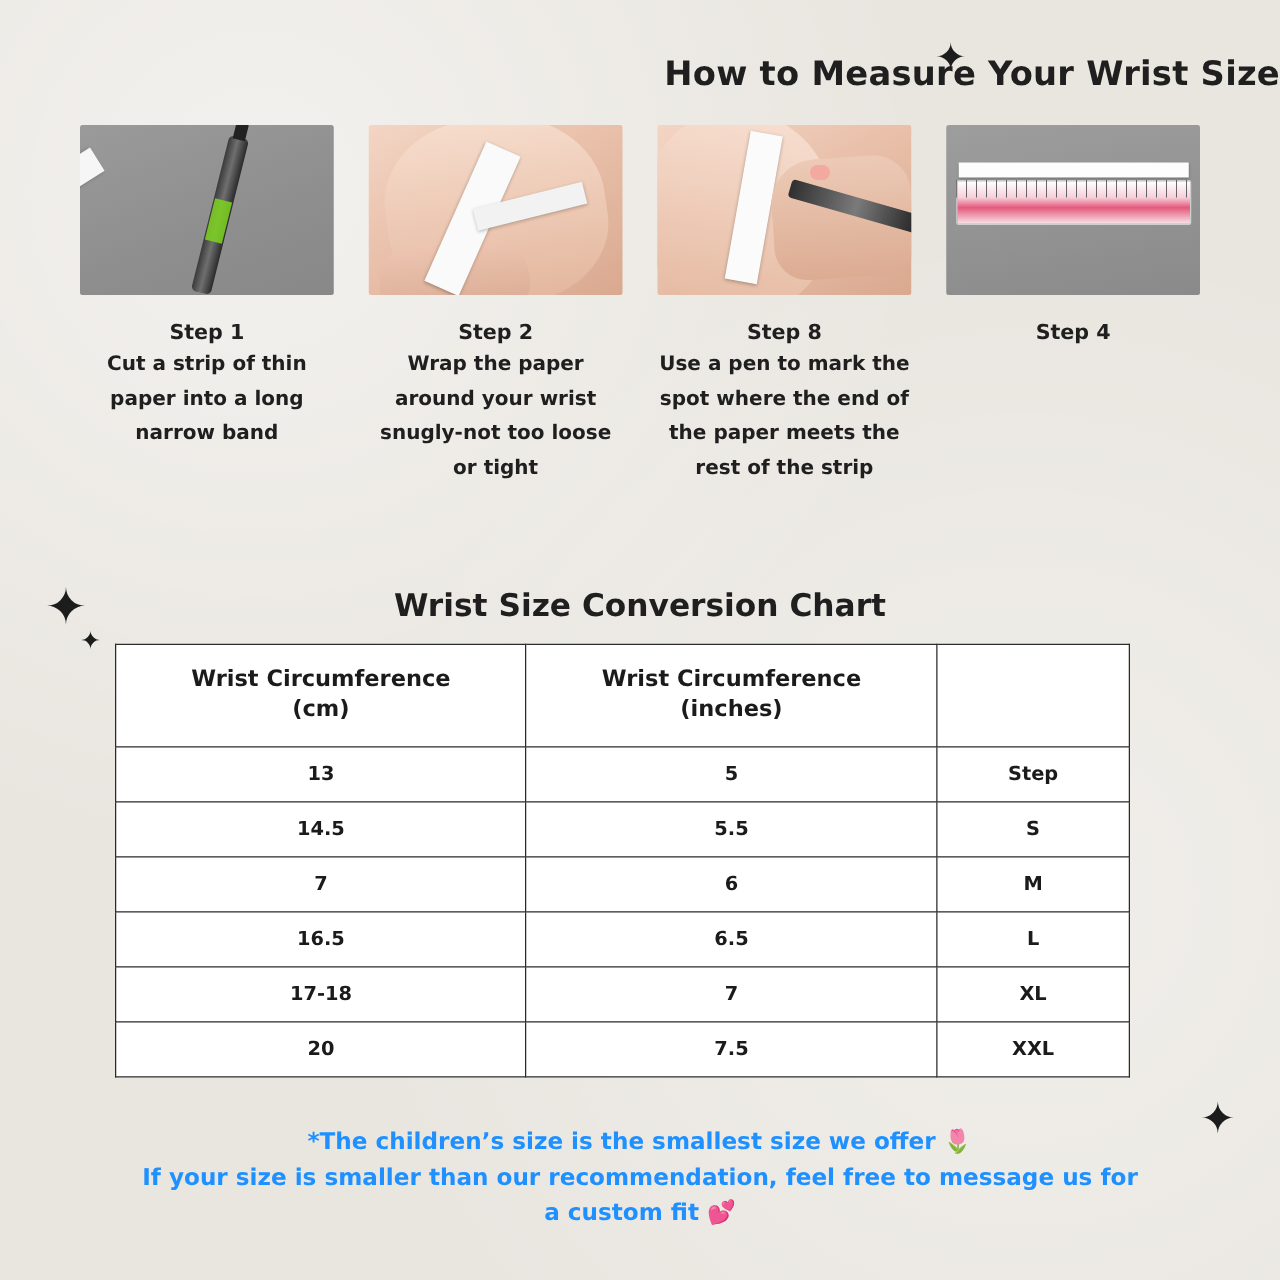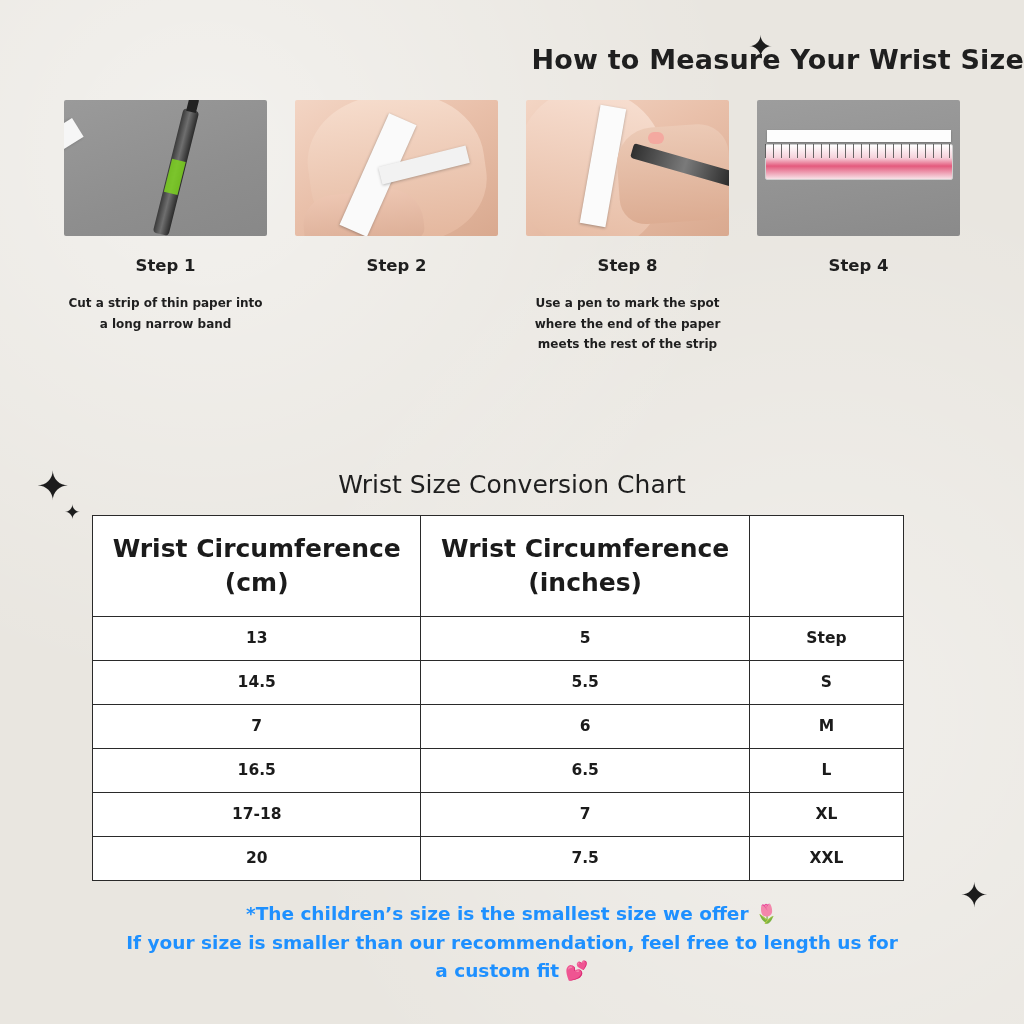--- a/index.html
+++ b/index.html
@@ -41,21 +41,21 @@
     font-size: 27px;
     font-weight: bold;
     letter-spacing: .2px;
     color: #1f1f1f;
   }
   .section-title {
     position: absolute;
     top: 470px; left: 0; width: 1024px;
     text-align: center;
     font-size: 25px;
-    font-weight: normal;
+    font-weight: bold;
     color: #1f1f1f;
   }
 
   
   .steps {
     position: absolute;
     top: 100px; left: 0; width: 1024px;
     display: flex;
     justify-content: center;
     gap: 28px;
@@ -69,23 +69,23 @@
     background: #8d8d8d;
   }
   .step-caption {
     margin-top: 20px;
     text-align: center;
     font-size: 16.5px;
     font-weight: bold;
     color: #1f1f1f;
   }
   .step-desc {
-    margin-top: 18px;
-    text-align: center;
-    font-size: 12px;
+    margin-top: 2px;
+    text-align: center;
+    font-size: 16px;
     font-weight: bold;
     line-height: 1.72;
     color: #1f1f1f;
   }
 
   
   .ph1 { background: linear-gradient(160deg,#9a9a9a 0%, #8e8e8e 60%, #888 100%); }
   .ph1 .strip {
     position: absolute; left: 8px; top: 18px;
     width: 120px; height: 108px;
@@ -209,21 +209,21 @@
     border-collapse: collapse;
     background: #ffffff;
     table-layout: fixed;
   }
   table, th, td { border: 1.6px solid #2a2a2a; }
   th, td {
     text-align: center;
     color: #1b1b1b;
   }
   thead th {
-    font-size: 25px;
+    font-size: 18px;
     font-weight: bold;
     padding: 16px 6px;
     line-height: 1.35;
   }
   tbody td {
     font-size: 15.5px;
     font-weight: bold;
     padding: 12.5px 6px;
   }
   col.c1 { width: 40.5%; }
@@ -266,20 +266,21 @@
     </div>
 
     <div class="step">
       <div class="step-photo ph2 skin">
         <div class="arm"></div>
           <div class="fingers"></div>
           <div class="band"></div>
           <div class="band2"></div>
       </div>
       <div class="step-caption">Step 2</div>
+      <div class="step-desc">Wrap the paper around your wrist snugly-not too loose or tight</div>
     </div>
 
     <div class="step">
       <div class="step-photo ph3 skin">
         <div class="arm"></div>
           <div class="band"></div>
           <div class="hand"></div>
           <div class="nail"></div>
           <div class="pen"></div>
       </div>
@@ -350,17 +351,17 @@
           <td>20</td>
           <td>7.5</td>
           <td>XXL</td>
         </tr>
       </tbody>
     </table>
   </div>
 
   <div class="footnote">
     <div>*The children’s size is the smallest size we offer 🌷</div>
-    <div>If your size is smaller than our recommendation, feel free to length us for</div>
+    <div>If your size is smaller than our recommendation, feel free to message us for</div>
     <div>a custom fit 💕</div>
   </div>
 
 </div>
 
 </body></html>

